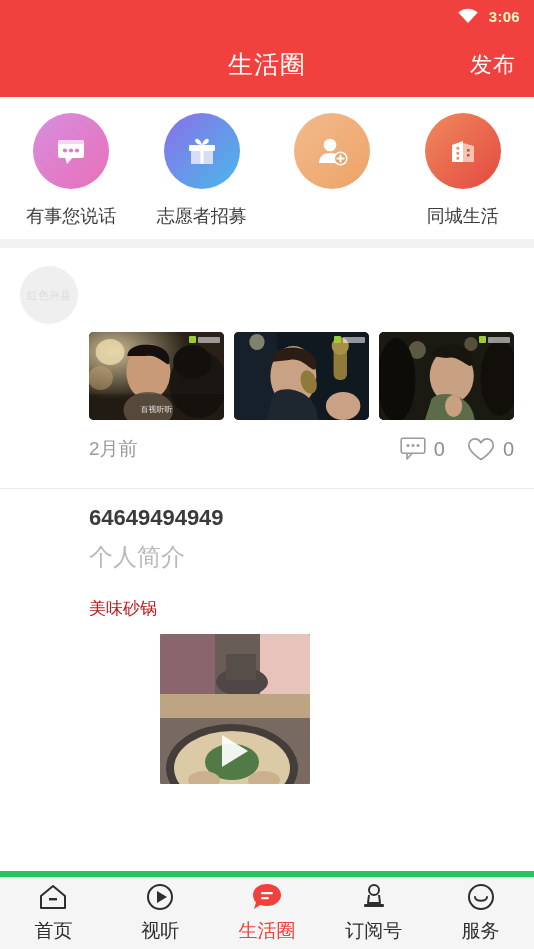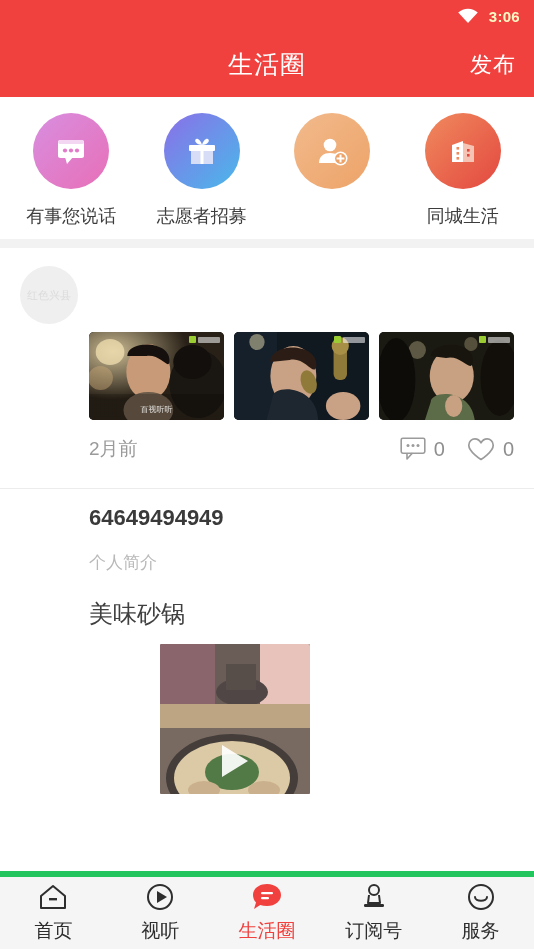--- a/index.html
+++ b/index.html
@@ -92,22 +92,22 @@
   }
   .post-time { font-size: 19px; color: #9a9a9a; }
   .meta-right { margin-left: auto; display: flex; align-items: center; gap: 22px; }
   .meta-item { display: flex; align-items: center; gap: 8px; }
   .meta-item svg { display: block; }
   .meta-count { font-size: 20px; color: #8e8e8e; }
 
   
   .post2 { padding: 16px 20px 0 20px; }
   .post2-user { font-size: 22px; font-weight: bold; color: #3a3a3a; margin-left: 69px; }
-  .post2-sub { font-size: 17px; color: #b9b9b9; margin: 20px 0 0 69px; }
-  .post2-text { font-size: 24px; color: #404040; margin: 24px 0 0 69px; }
+  .post2-sub { font-size: 24px; color: #b9b9b9; margin: 10px 0 0 69px; }
+  .post2-text { font-size: 17px; color: #b91c1c; margin: 24px 0 0 69px; }
   .video-wrap {
     margin: 14px 0 0 140px; width: 150px; height: 150px;
     position: relative; border-radius: 2px; overflow: hidden; background: #4a3a38;
   }
   .video-wrap svg { display: block; width: 100%; height: 100%; }
   .play-btn {
     position: absolute; left: 50%; top: 78%; transform: translate(-50%,-50%);
     width: 0; height: 0;
     border-left: 26px solid rgba(255,255,255,.92);
     border-top: 16px solid transparent;

